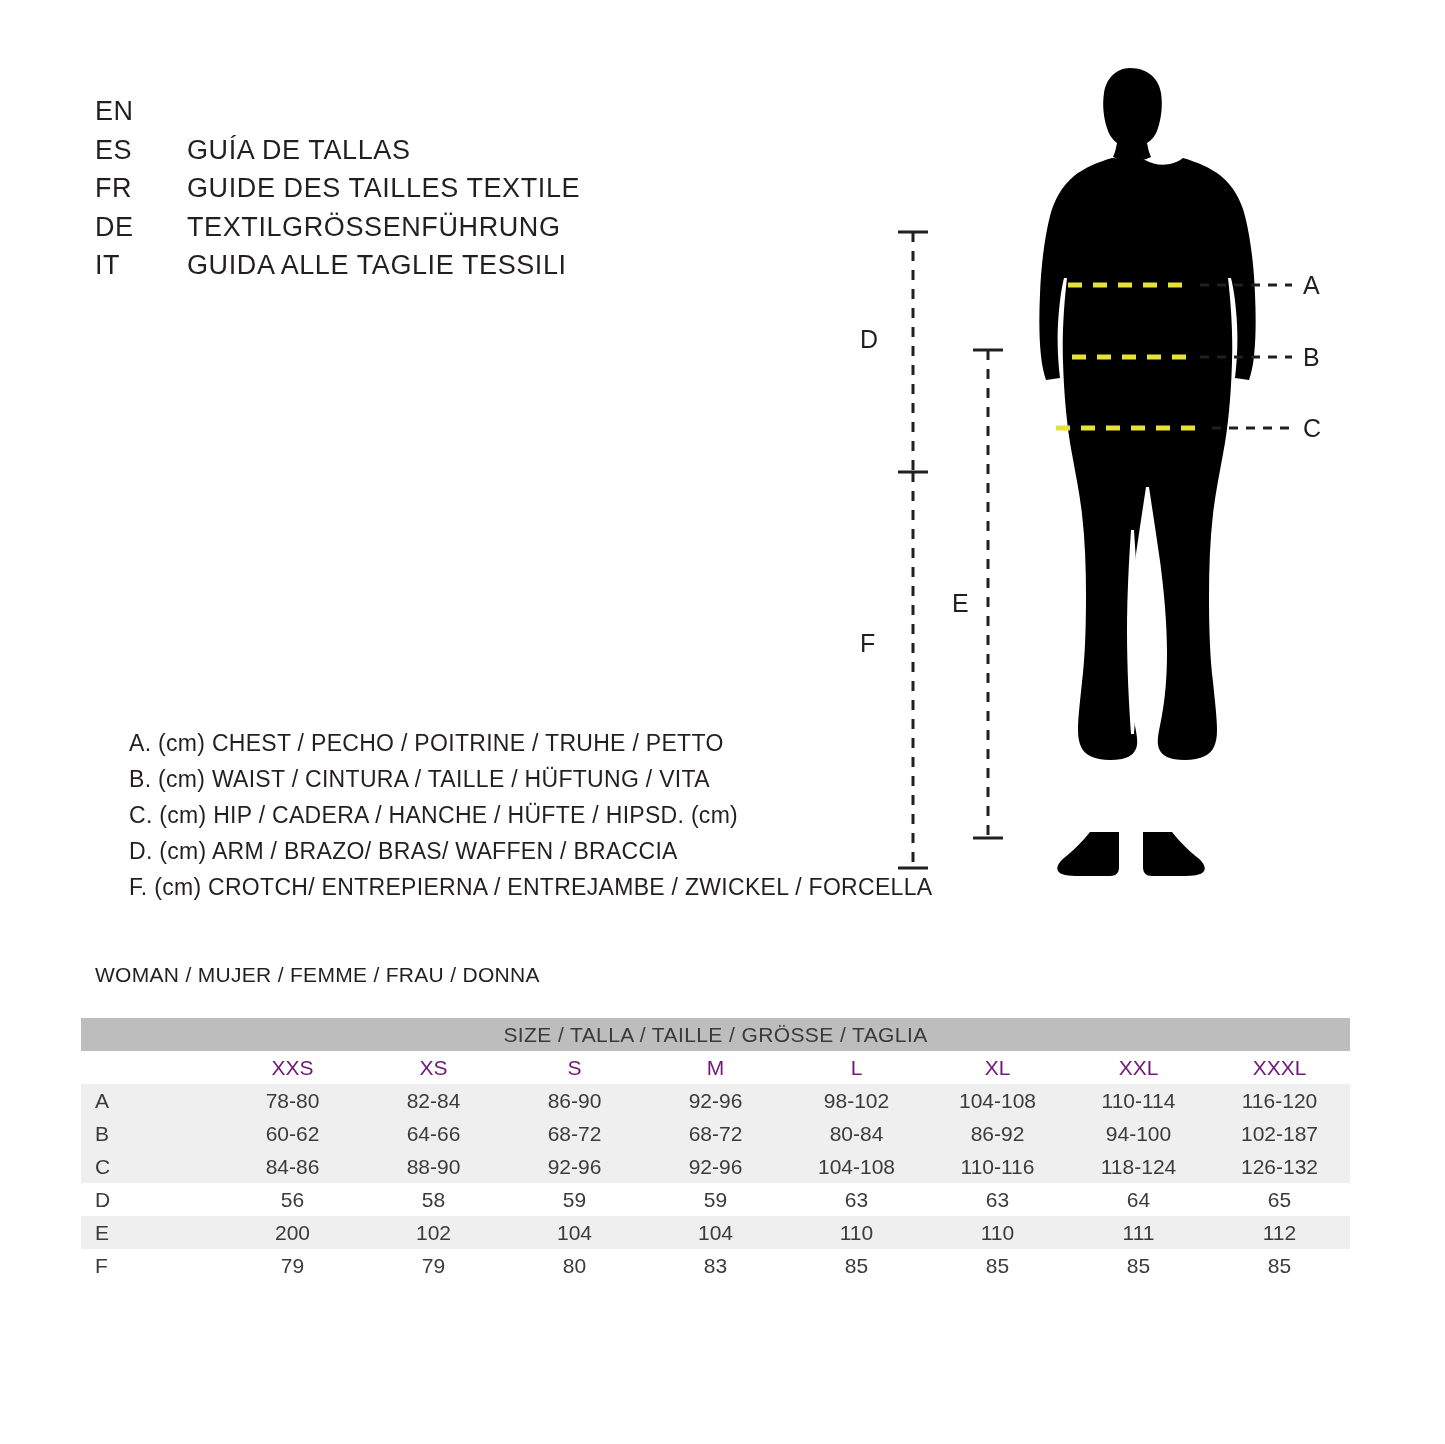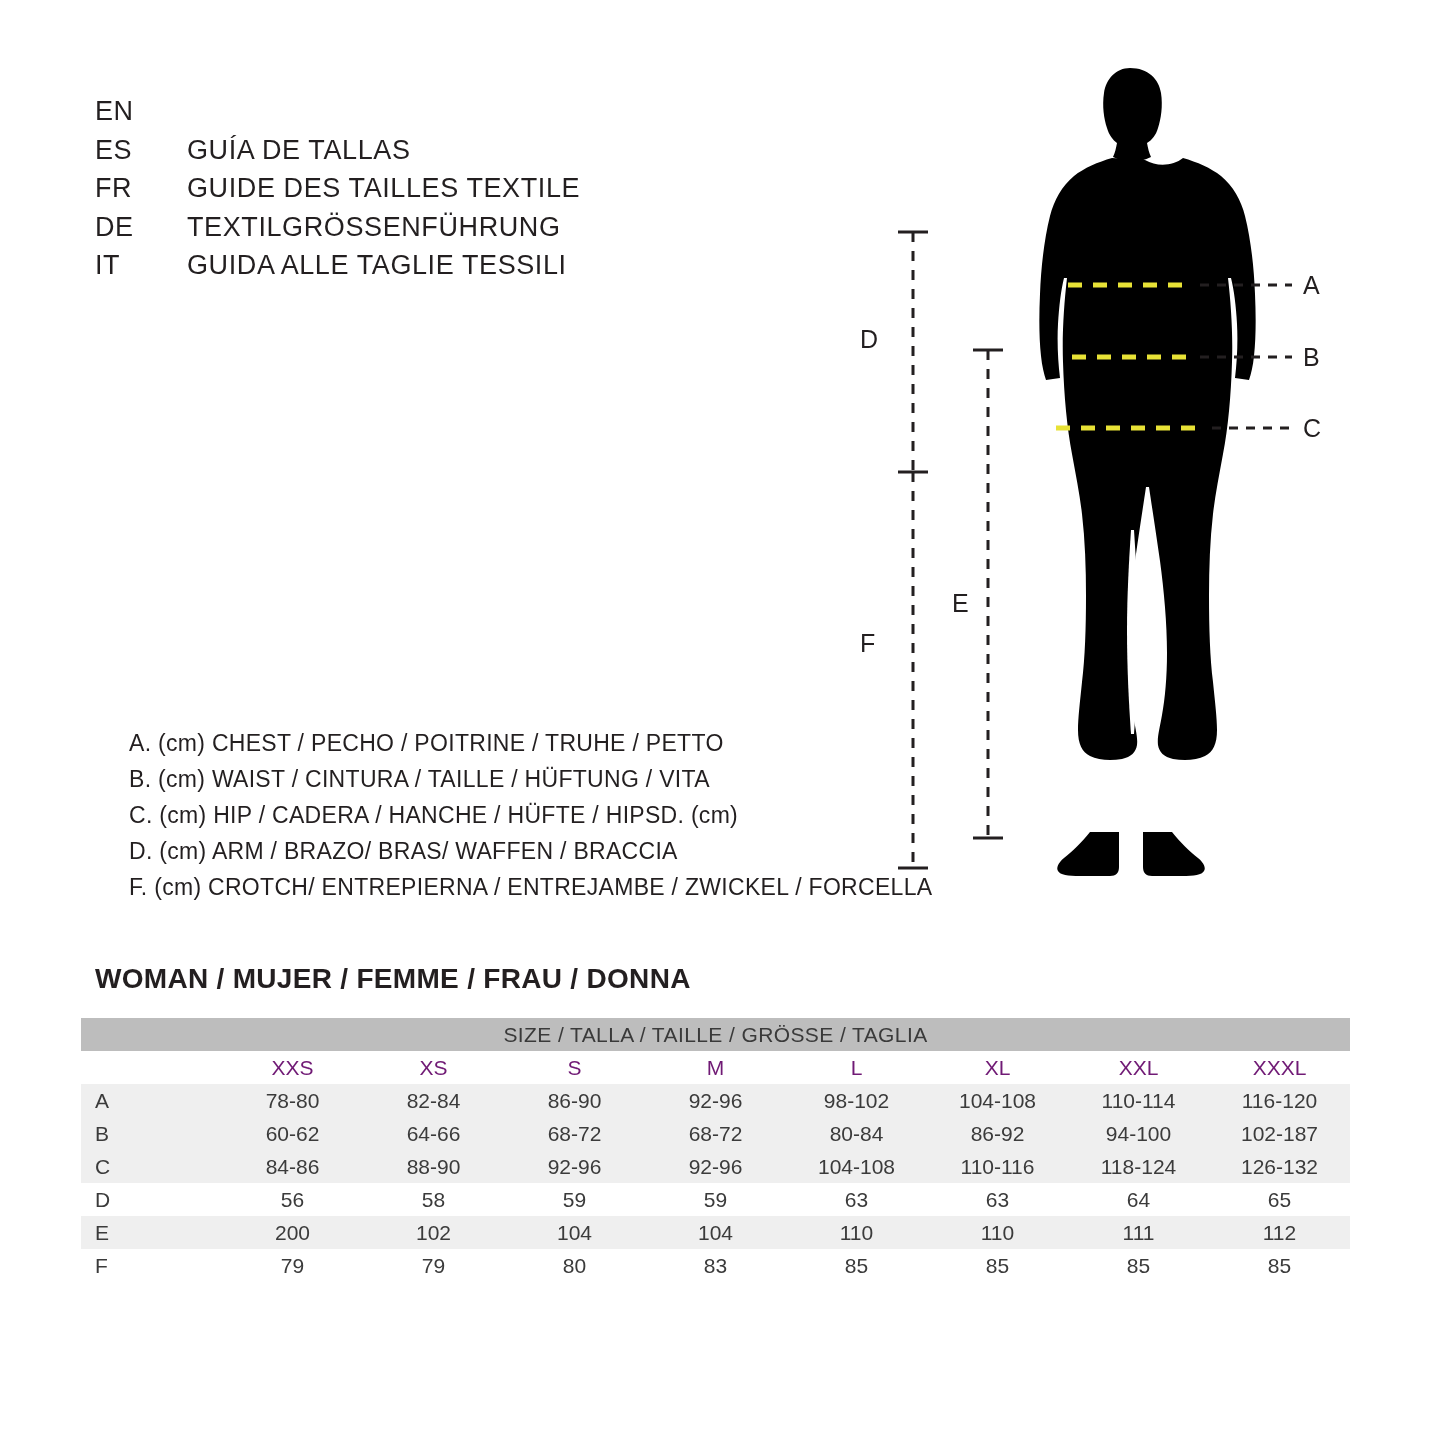--- a/index.html
+++ b/index.html
@@ -51,24 +51,23 @@
     font-size: 23px;
     line-height: 36px;
     letter-spacing: 0.3px;
     white-space: nowrap;
   }
 
   .gender-label {
     position: absolute;
     left: 95px;
     top: 963px;
-    font-size: 28px;
+    font-size: 21px;
     letter-spacing: 0.3px;
     white-space: nowrap;
-    font-weight: bold;
   }
 
   
   .table-wrap {
     position: absolute;
     left: 81px;
     top: 1018px;
     width: 1269px;
   }
   table.size-table {

